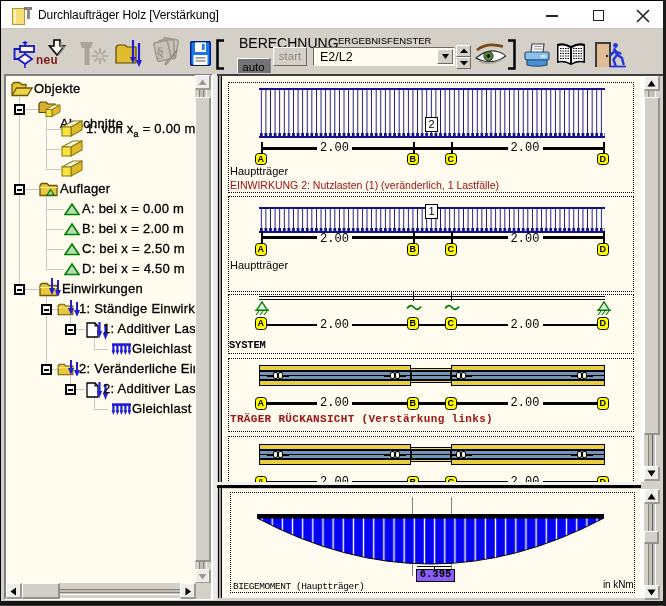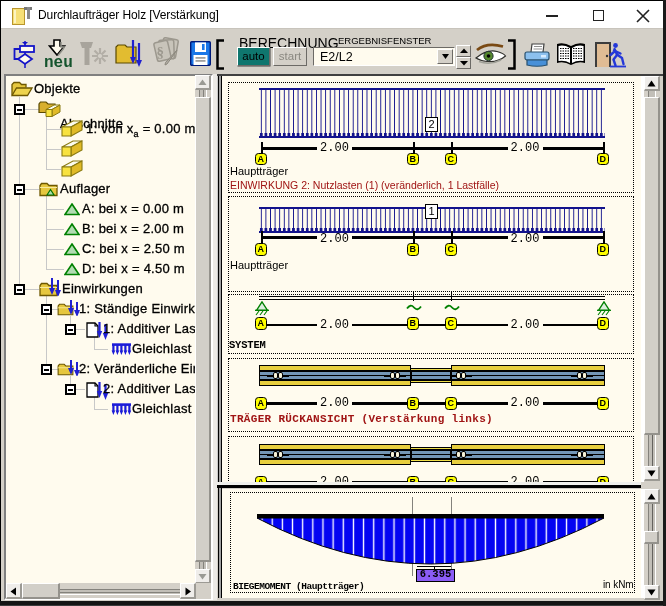--- a/index.html
+++ b/index.html
@@ -59,21 +59,21 @@
  <path d="M12,12 V15" stroke="#1414c8" stroke-width="1.5"></path>
  <path d="M12,14 L19,19 L12,24 L5,19 Z" fill="#fffbee" stroke="#1414c8" stroke-width="1.8"></path>
  <path d="M12,24 V28" stroke="#1414c8" stroke-width="1.5"></path>
  <path d="M7,9 H1.5 V19 H5" stroke="#1414c8" stroke-width="1.8" fill="none"></path>
 </svg>
 
 <svg class="abs" style="left:48px;top:39px;" width="18" height="17" viewBox="0 0 18 17">
  <path d="M6,1 H12 V7 H16.5 L9,16 L1.5,7 H6 Z" fill="#fffbee" stroke="#000" stroke-width="1.6"></path>
  <path d="M13,3 V8 H17 M10,16.5 L16,9" stroke="#909088" stroke-width="1.5" fill="none"></path>
 </svg>
-<div class="abs" style="left:44px;top:54px;font-family:'Liberation Mono',monospace;font-weight:bold;font-size:16px;color:#14532d;">neu</div>
+<div class="abs" style="left:36px;top:54px;font-family:'Liberation Mono',monospace;font-weight:bold;font-size:12px;color:#7f1d1d;">neu</div>
 
 <svg class="abs" style="left:79px;top:39px;" width="32" height="28" viewBox="0 0 32 28">
  <path d="M1,3 H14 L12,9 H3 Z" fill="#a8a49c"></path>
  <rect x="5.5" y="3" width="5" height="23" fill="#a8a49c"></rect>
  <g stroke="#b2aea6" stroke-width="2.2" fill="none">
   <path d="M21,9 V25 M13,17 H29 M15.5,11.5 L26.5,22.5 M26.5,11.5 L15.5,22.5"></path>
  </g>
  <circle cx="21" cy="17" r="2.6" fill="#d4d0c8" stroke="#b2aea6"></circle>
 </svg>
 
@@ -146,21 +146,21 @@
  <path d="M8,1.5 L1.5,1.5 L1.5,29.5 L8,29.5" stroke="#000" stroke-width="2.5" fill="none"></path>
 </svg>
 
 <svg class="abs" style="left:508px;top:39px;" width="8" height="31" viewBox="0 0 8 31">
  <path d="M0,1.5 L6.5,1.5 L6.5,29.5 L0,29.5" stroke="#000" stroke-width="2.5" fill="none"></path>
 </svg>
 
 <div class="abs" style="left:239px;top:35px;font-size:14px;color:#000;">BERECHNUNG</div>
 <div class="abs" style="left:338px;top:35px;font-size:9.5px;color:#000;">ERGEBNISFENSTER</div>
 
-<div class="abs" style="left:237px;top:47px;width:33px;height:19px;background:#0f766e;
+<div class="abs" style="left:237px;top:58px;width:33px;height:19px;background:#737373;
      border-top:1.5px solid #fff;border-left:1.5px solid #fff;border-right:1.5px solid #6c6a66;border-bottom:1.5px solid #6c6a66;
      box-sizing:border-box;font-size:11.5px;text-align:center;line-height:16px;box-shadow:0.5px 0.5px 0 #404040;">auto</div>
 <div class="abs" style="left:273px;top:47px;width:34px;height:19px;background:#d4d0c8;
      border-top:1.5px solid #fff;border-left:1.5px solid #fff;border-right:1.5px solid #6c6a66;border-bottom:1.5px solid #6c6a66;
      box-sizing:border-box;font-size:11.5px;text-align:center;line-height:16px;color:#8a8880;">start</div>
 
 <div class="abs" style="left:313px;top:47px;width:142px;height:19px;background:#fffbee;
      border-top:1.5px solid #6c6a66;border-left:1.5px solid #6c6a66;border-right:1.5px solid #fff;border-bottom:1.5px solid #fff;
      box-sizing:border-box;"></div>
 <div class="abs" style="left:320px;top:50px;font-size:12.5px;color:#000;">E2/L2</div>
@@ -574,15 +574,15 @@
           <rect x="4.4" width="1.35" height="48" fill="#fff"></rect>
         </pattern>
       </defs>
 <path d="M0,0 Q173.5,92 347,0 Z" fill="url(#hat)" stroke="#000" stroke-width="1"></path>
     </svg>
 <div class="abs" style="left:35px;top:25px;width:347px;height:4px;background:#000;"></div>
 <div class="abs" style="left:195px;top:77px;width:34px;height:1px;background:#000;"></div>
 <div class="abs" style="left:212px;top:77px;width:1px;height:4px;background:#000;"></div>
 <div class="abs" style="left:194px;top:80px;width:39px;height:13px;background:#8b5cf6;border:1.5px solid #000;box-sizing:border-box;
 font-family:'Liberation Mono',monospace;font-weight:bold;font-size:10.5px;line-height:9.5px;text-align:center;">6.395</div>
-<div class="abs" style="left:11px;top:91.5px;font-family:'Liberation Mono',monospace;font-weight:bold;font-size:9.5px;letter-spacing:-0.45px;">BIEGEMOMENT (Hauptträger)</div>
+<div class="abs" style="left:11px;top:91.5px;font-family:'Liberation Mono',monospace;font-weight:normal;font-size:9.5px;letter-spacing:-0.45px;">BIEGEMOMENT (Hauptträger)</div>
 <div class="abs" style="left:381px;top:90px;font-size:10px;letter-spacing:-0.1px;">in kNm</div>
 </div>
 
 </body></html>

